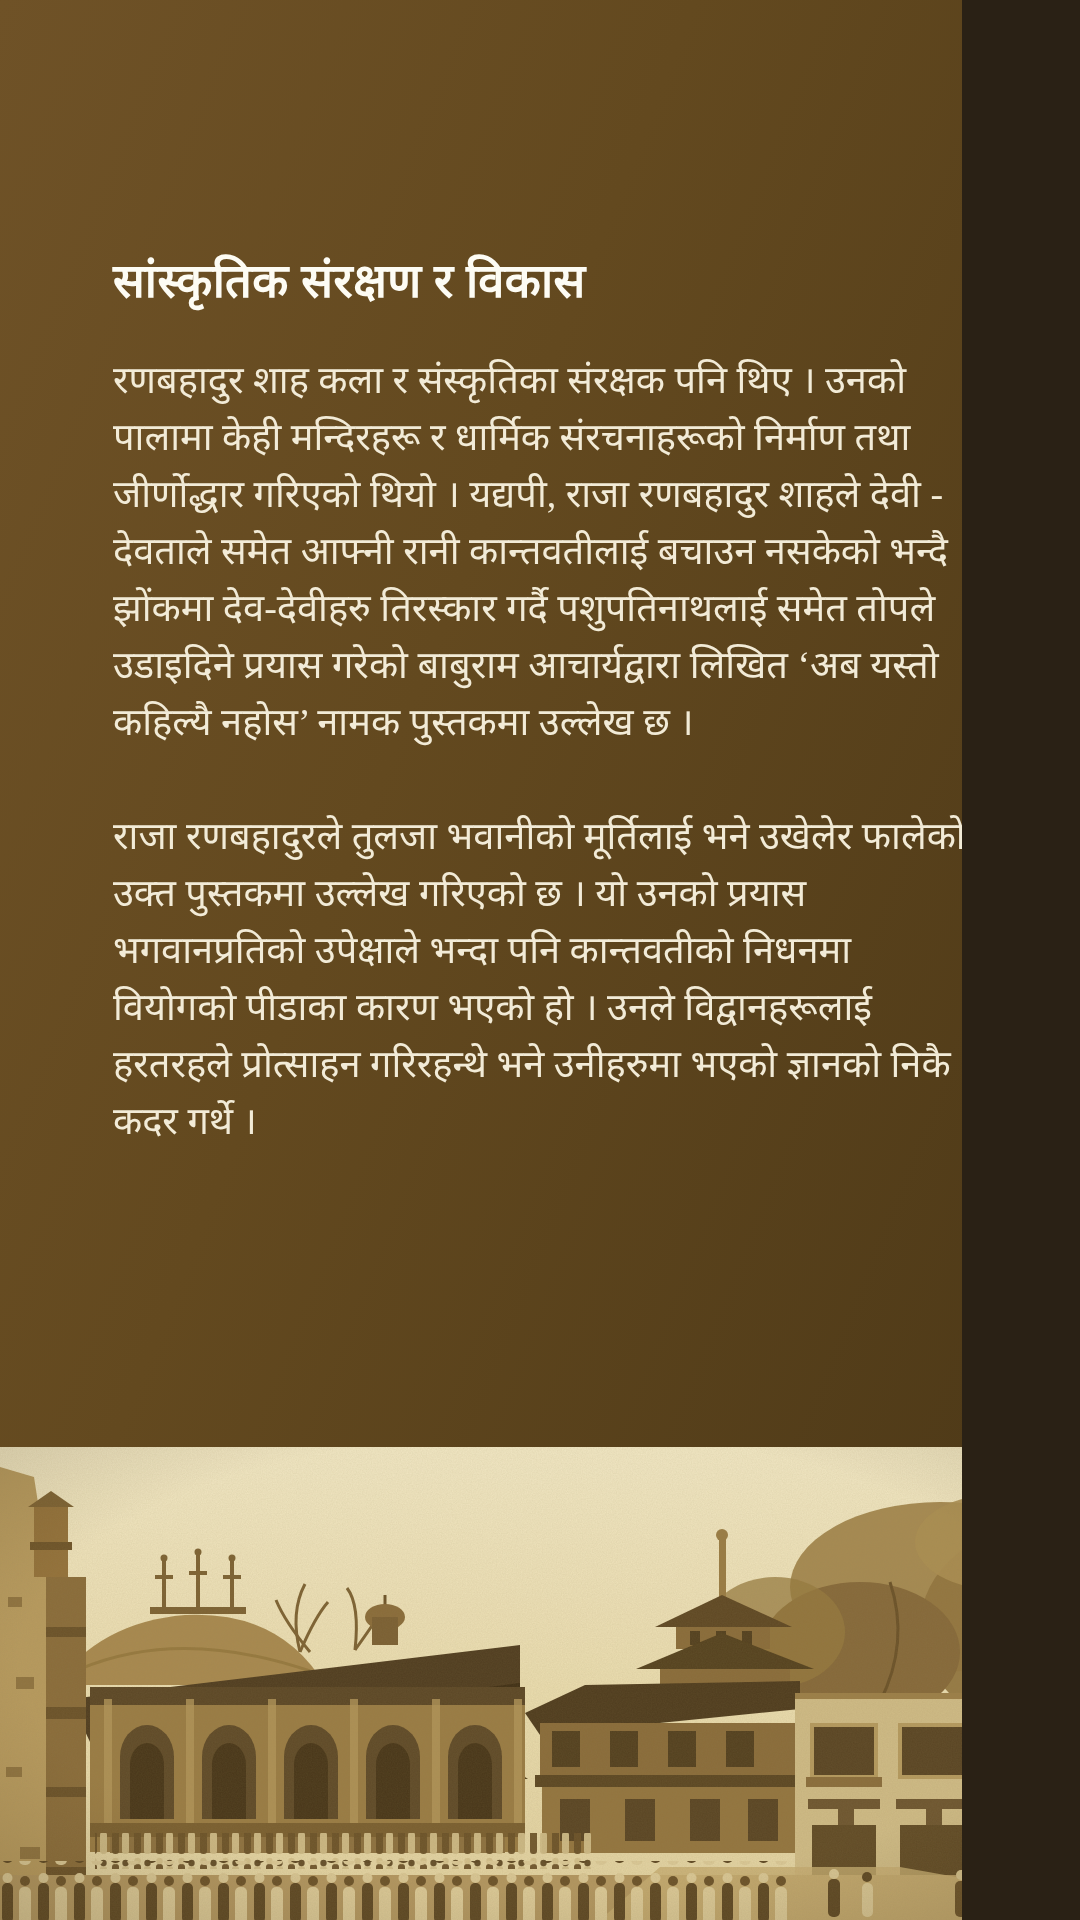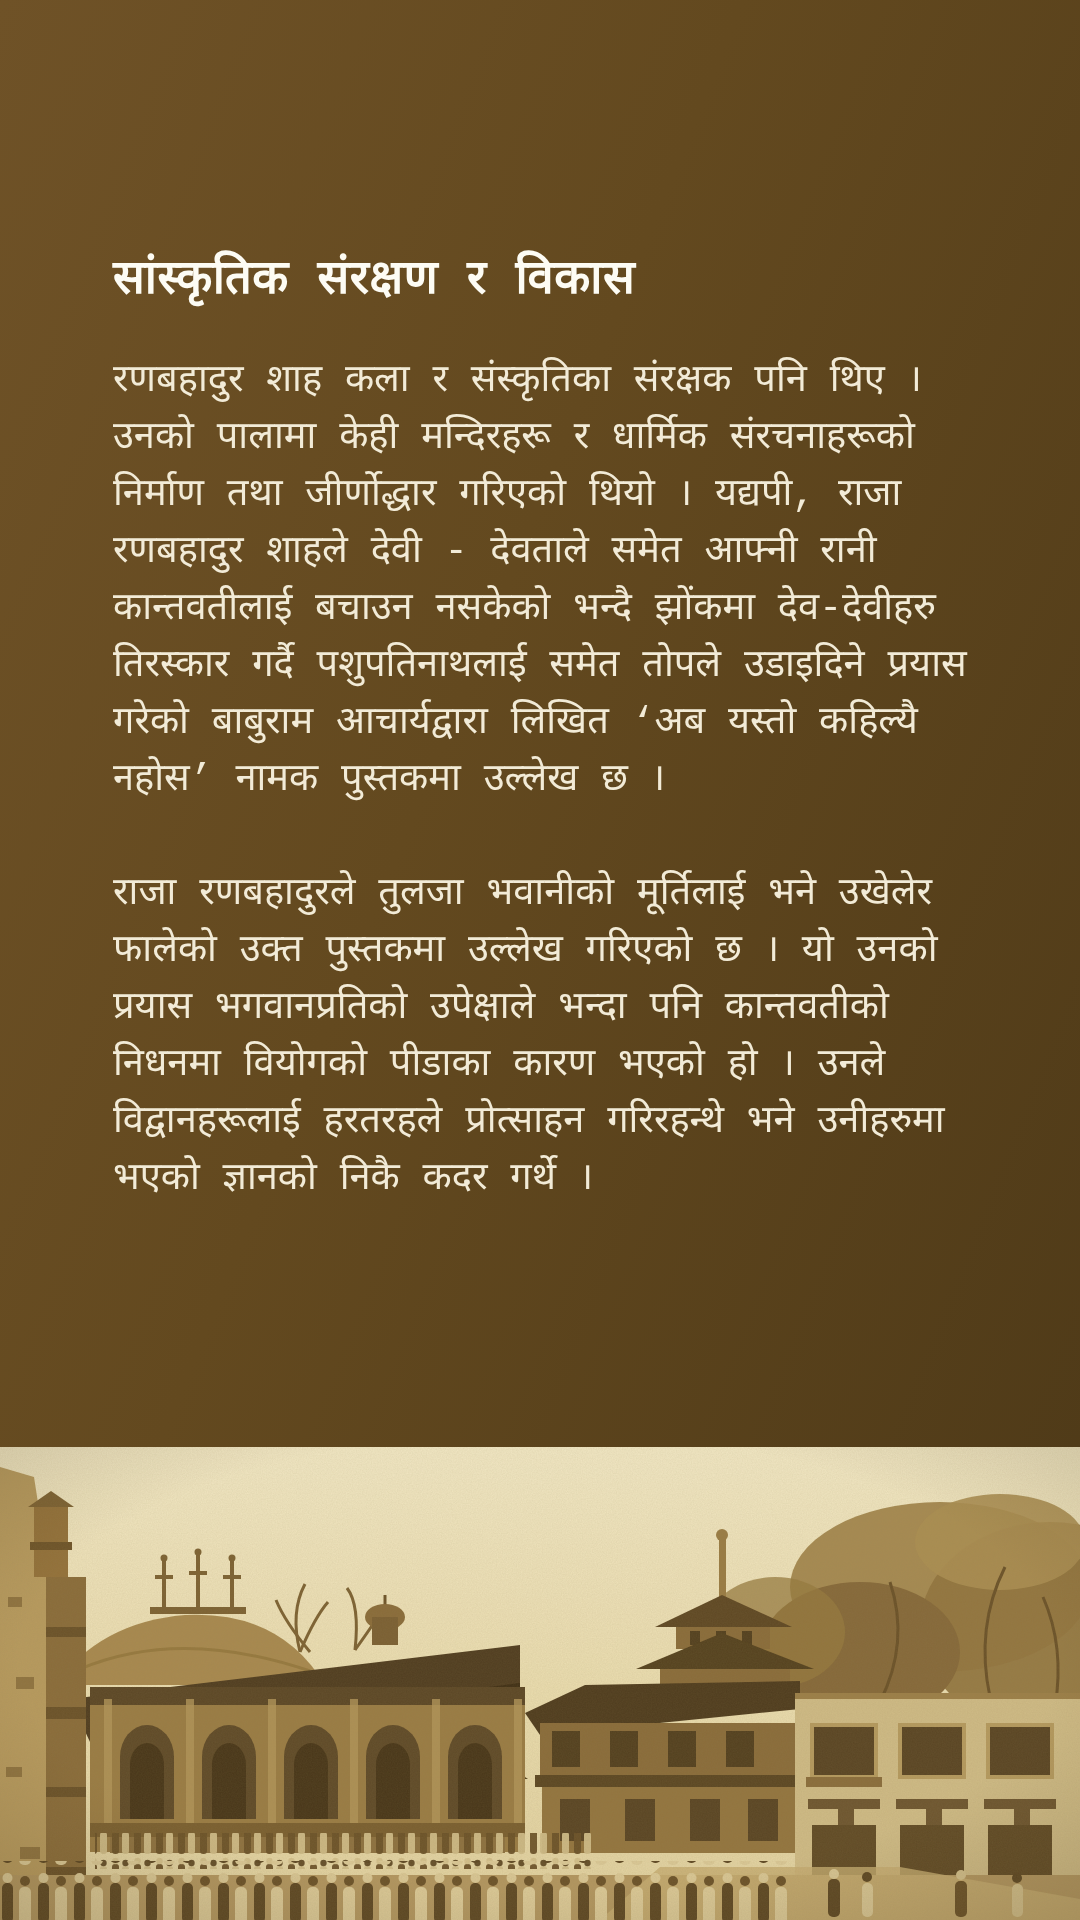--- a/index.html
+++ b/index.html
@@ -1,23 +1,23 @@
 <!DOCTYPE html>
 <html><head>
 <meta charset="utf-8">
 <style>
   html, body { margin: 0; padding: 0; background: #2a2115; }
   * { box-sizing: border-box; }
   .page {
     position: relative;
-    width: 1080px;
+    width: 962px;
     height: 1920px;
     overflow: hidden;
     background: linear-gradient(112deg, #6f5227 0%, #63491f 40%, #4c3817 100%);
-    font-family: Liberation Mono, monospace;
+    font-family: Liberation Serif, serif;
   }
   .text-block {
     position: absolute;
     left: 113px;
     top: 250px;
     width: 856px;
     color: #f2ebd7;
   }
   .text-block h1 {
     margin: 0 0 40px 0;

